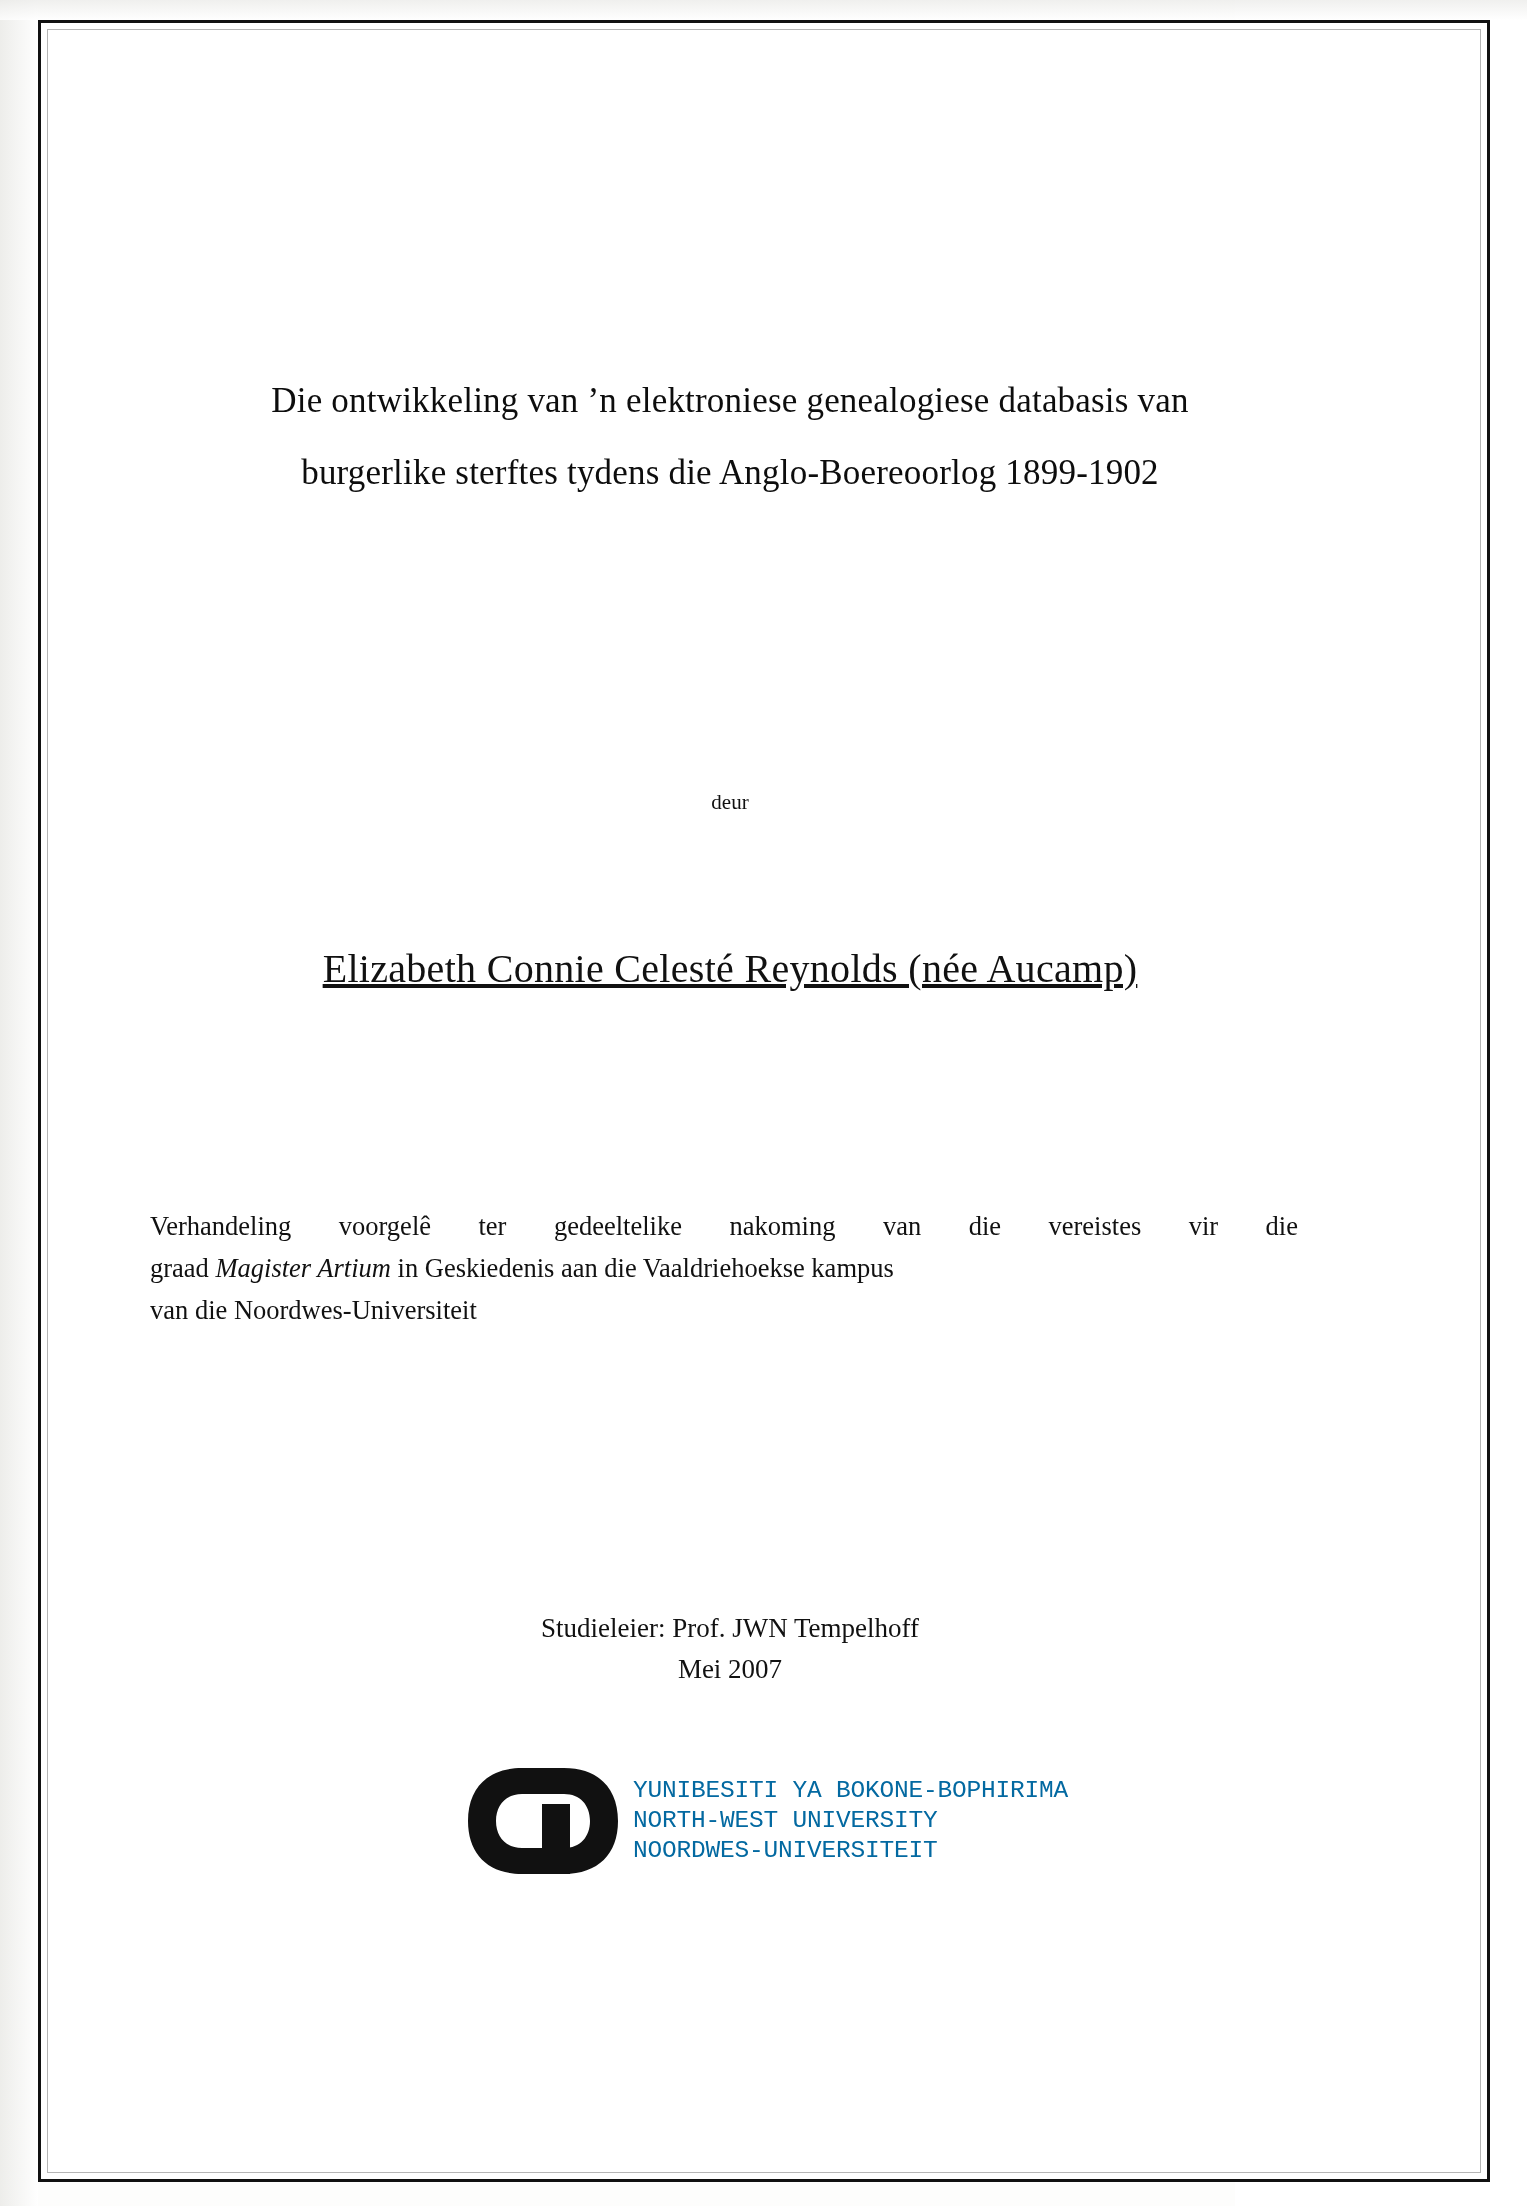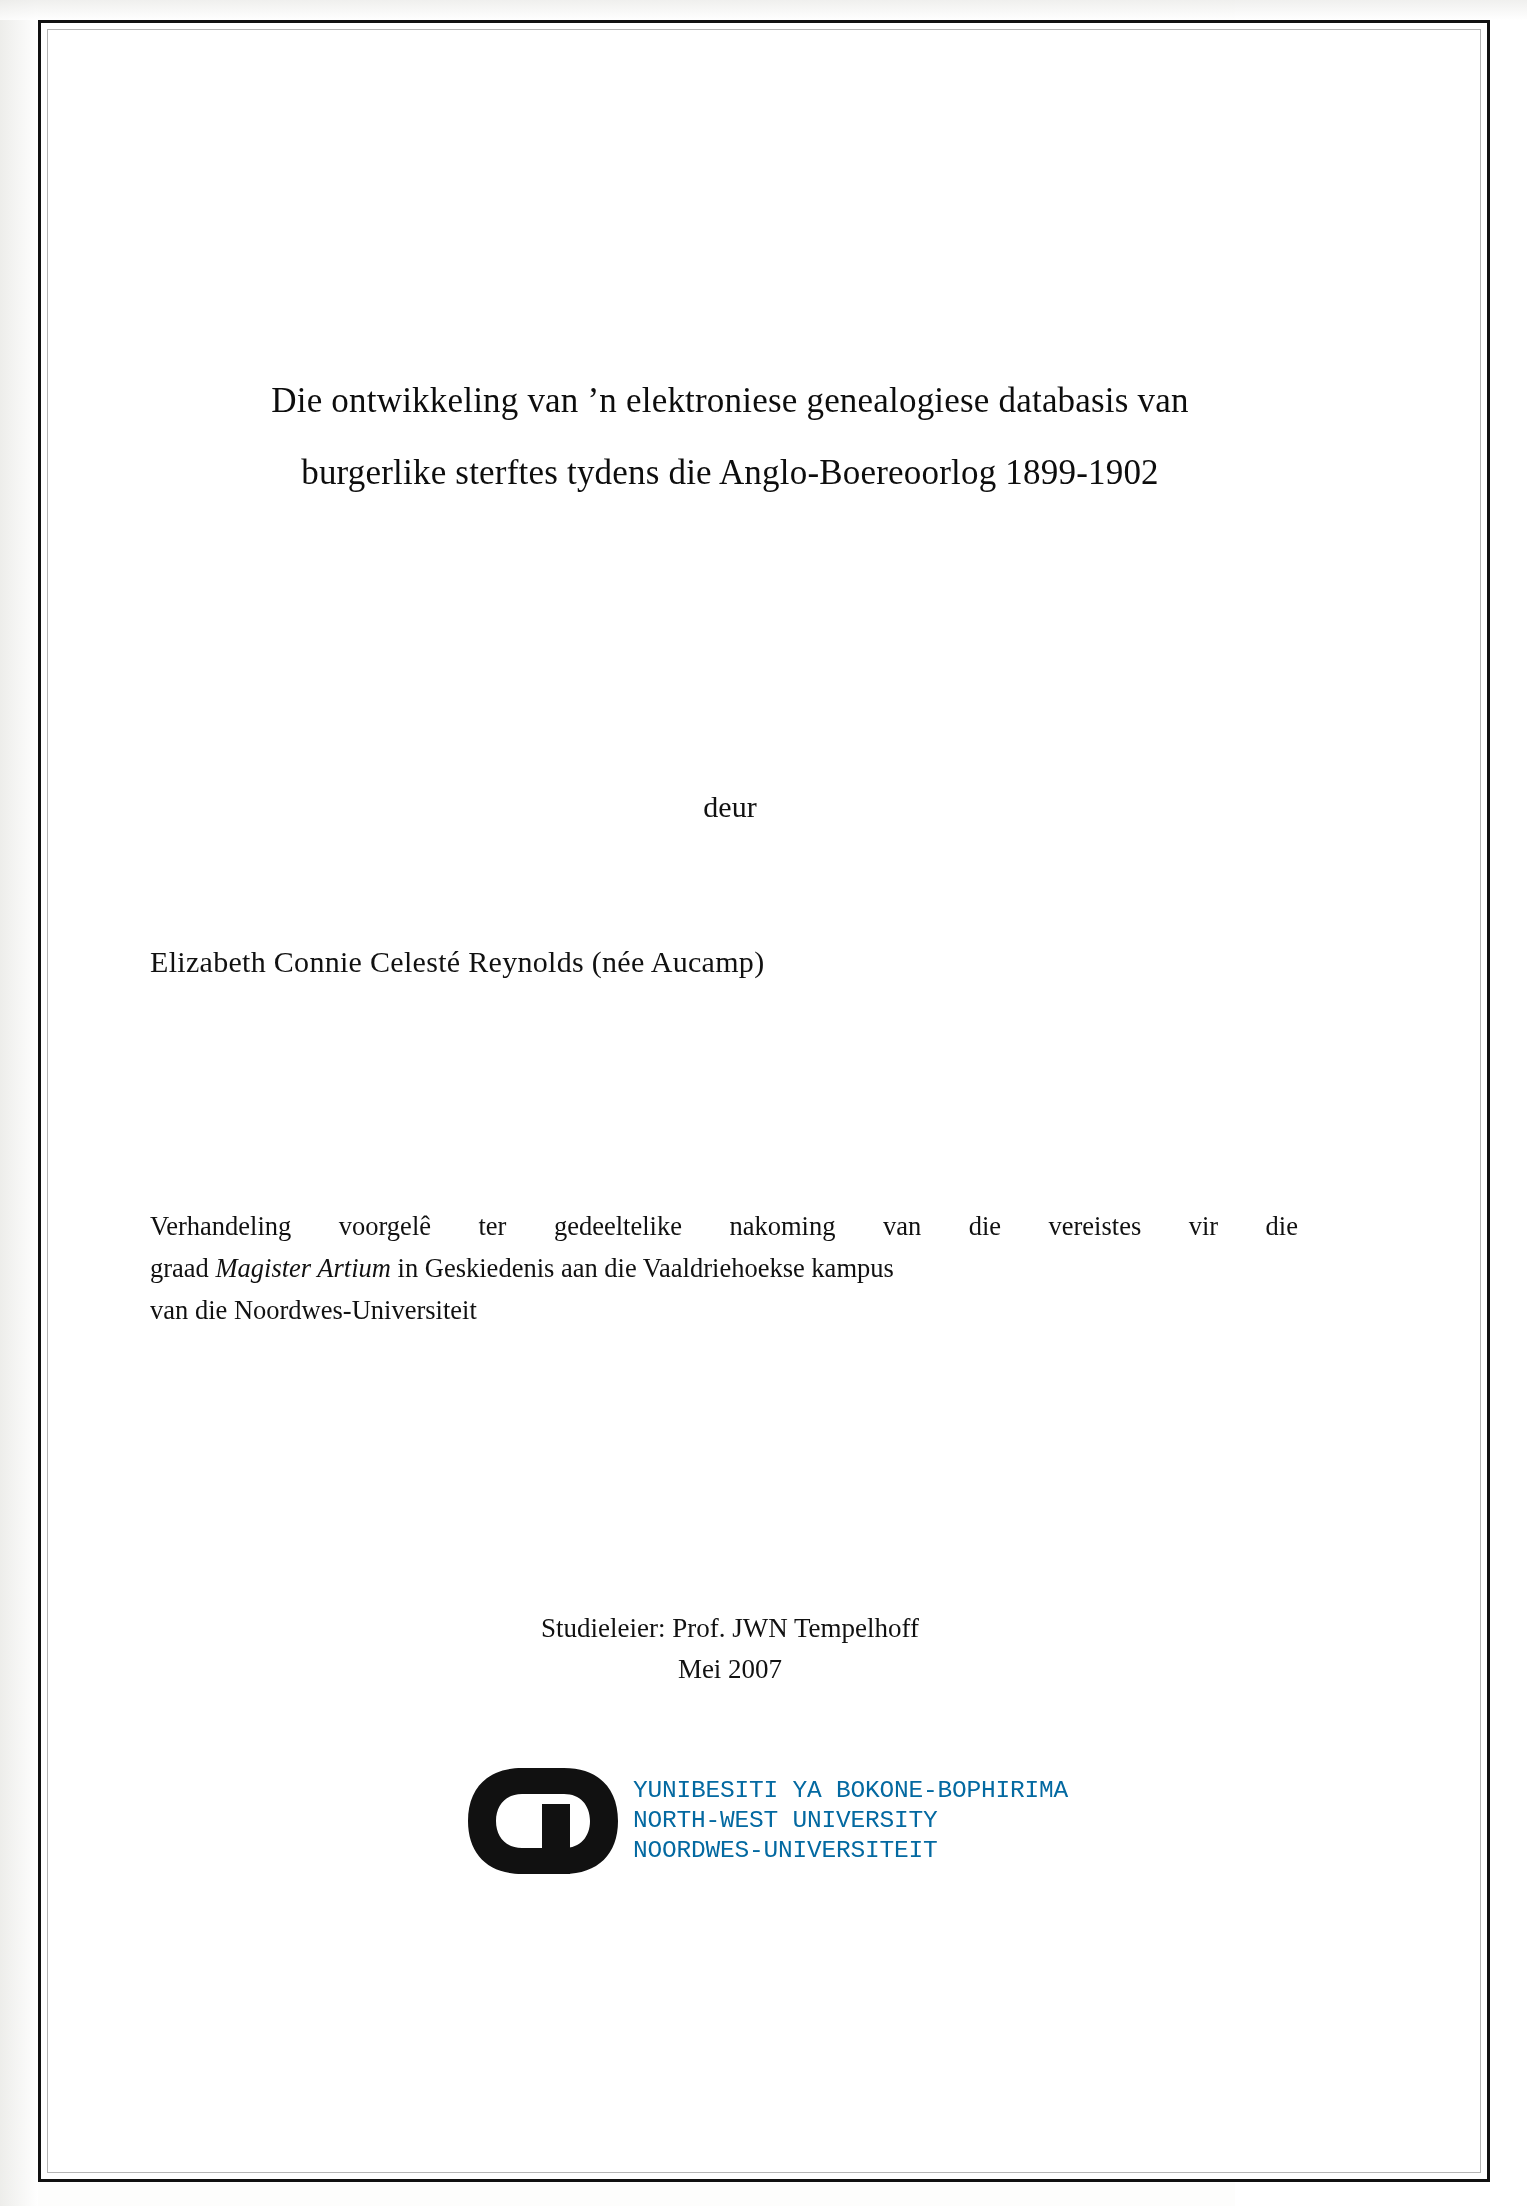--- a/index.html
+++ b/index.html
@@ -71,31 +71,33 @@
     color: #0d0d0d;
   }
 
   
   .by-word {
     position: absolute;
     top: 790px;
     left: 0;
     width: 1160px;
     text-align: center;
-    font-size: 30px;
+    font-size: 21px;
   }
 
   
   .author {
     position: absolute;
     top: 945px;
     left: 0;
     width: 1160px;
-    font-size: 30px;
+    text-align: center;
+    font-size: 40px;
     letter-spacing: 0.3px;
+    text-decoration: underline;
   }
 
   
   .statement {
     position: absolute;
     top: 1205px;
     left: 0;
     width: 1148px;
     font-size: 26.5px;
     line-height: 42px;

